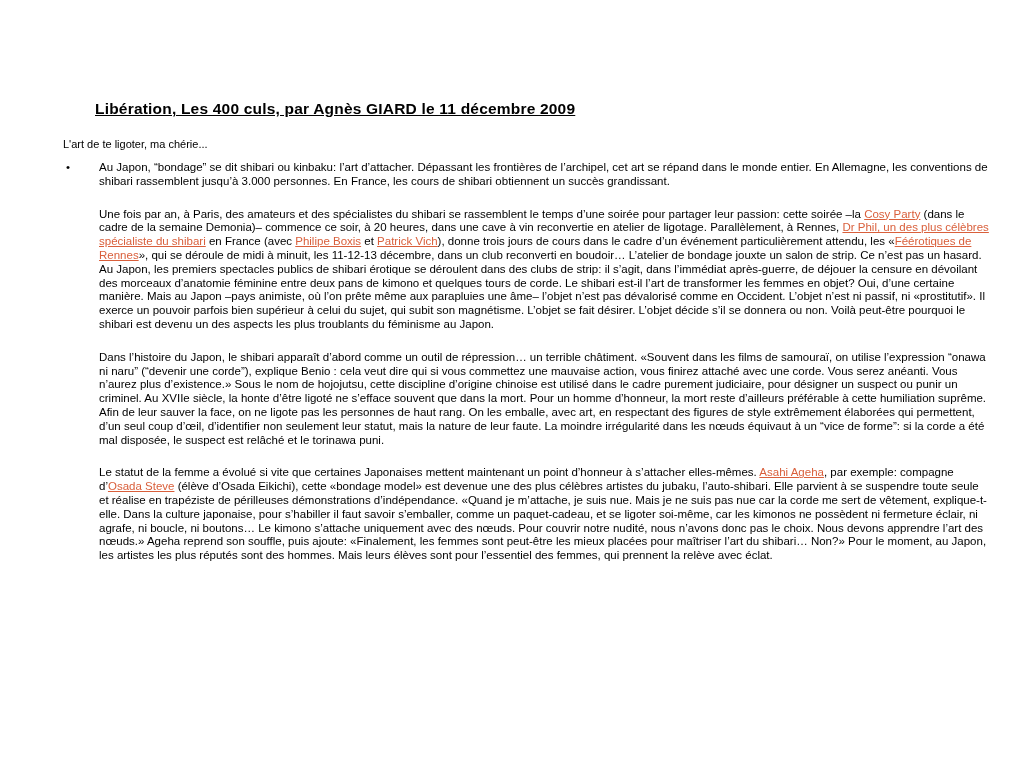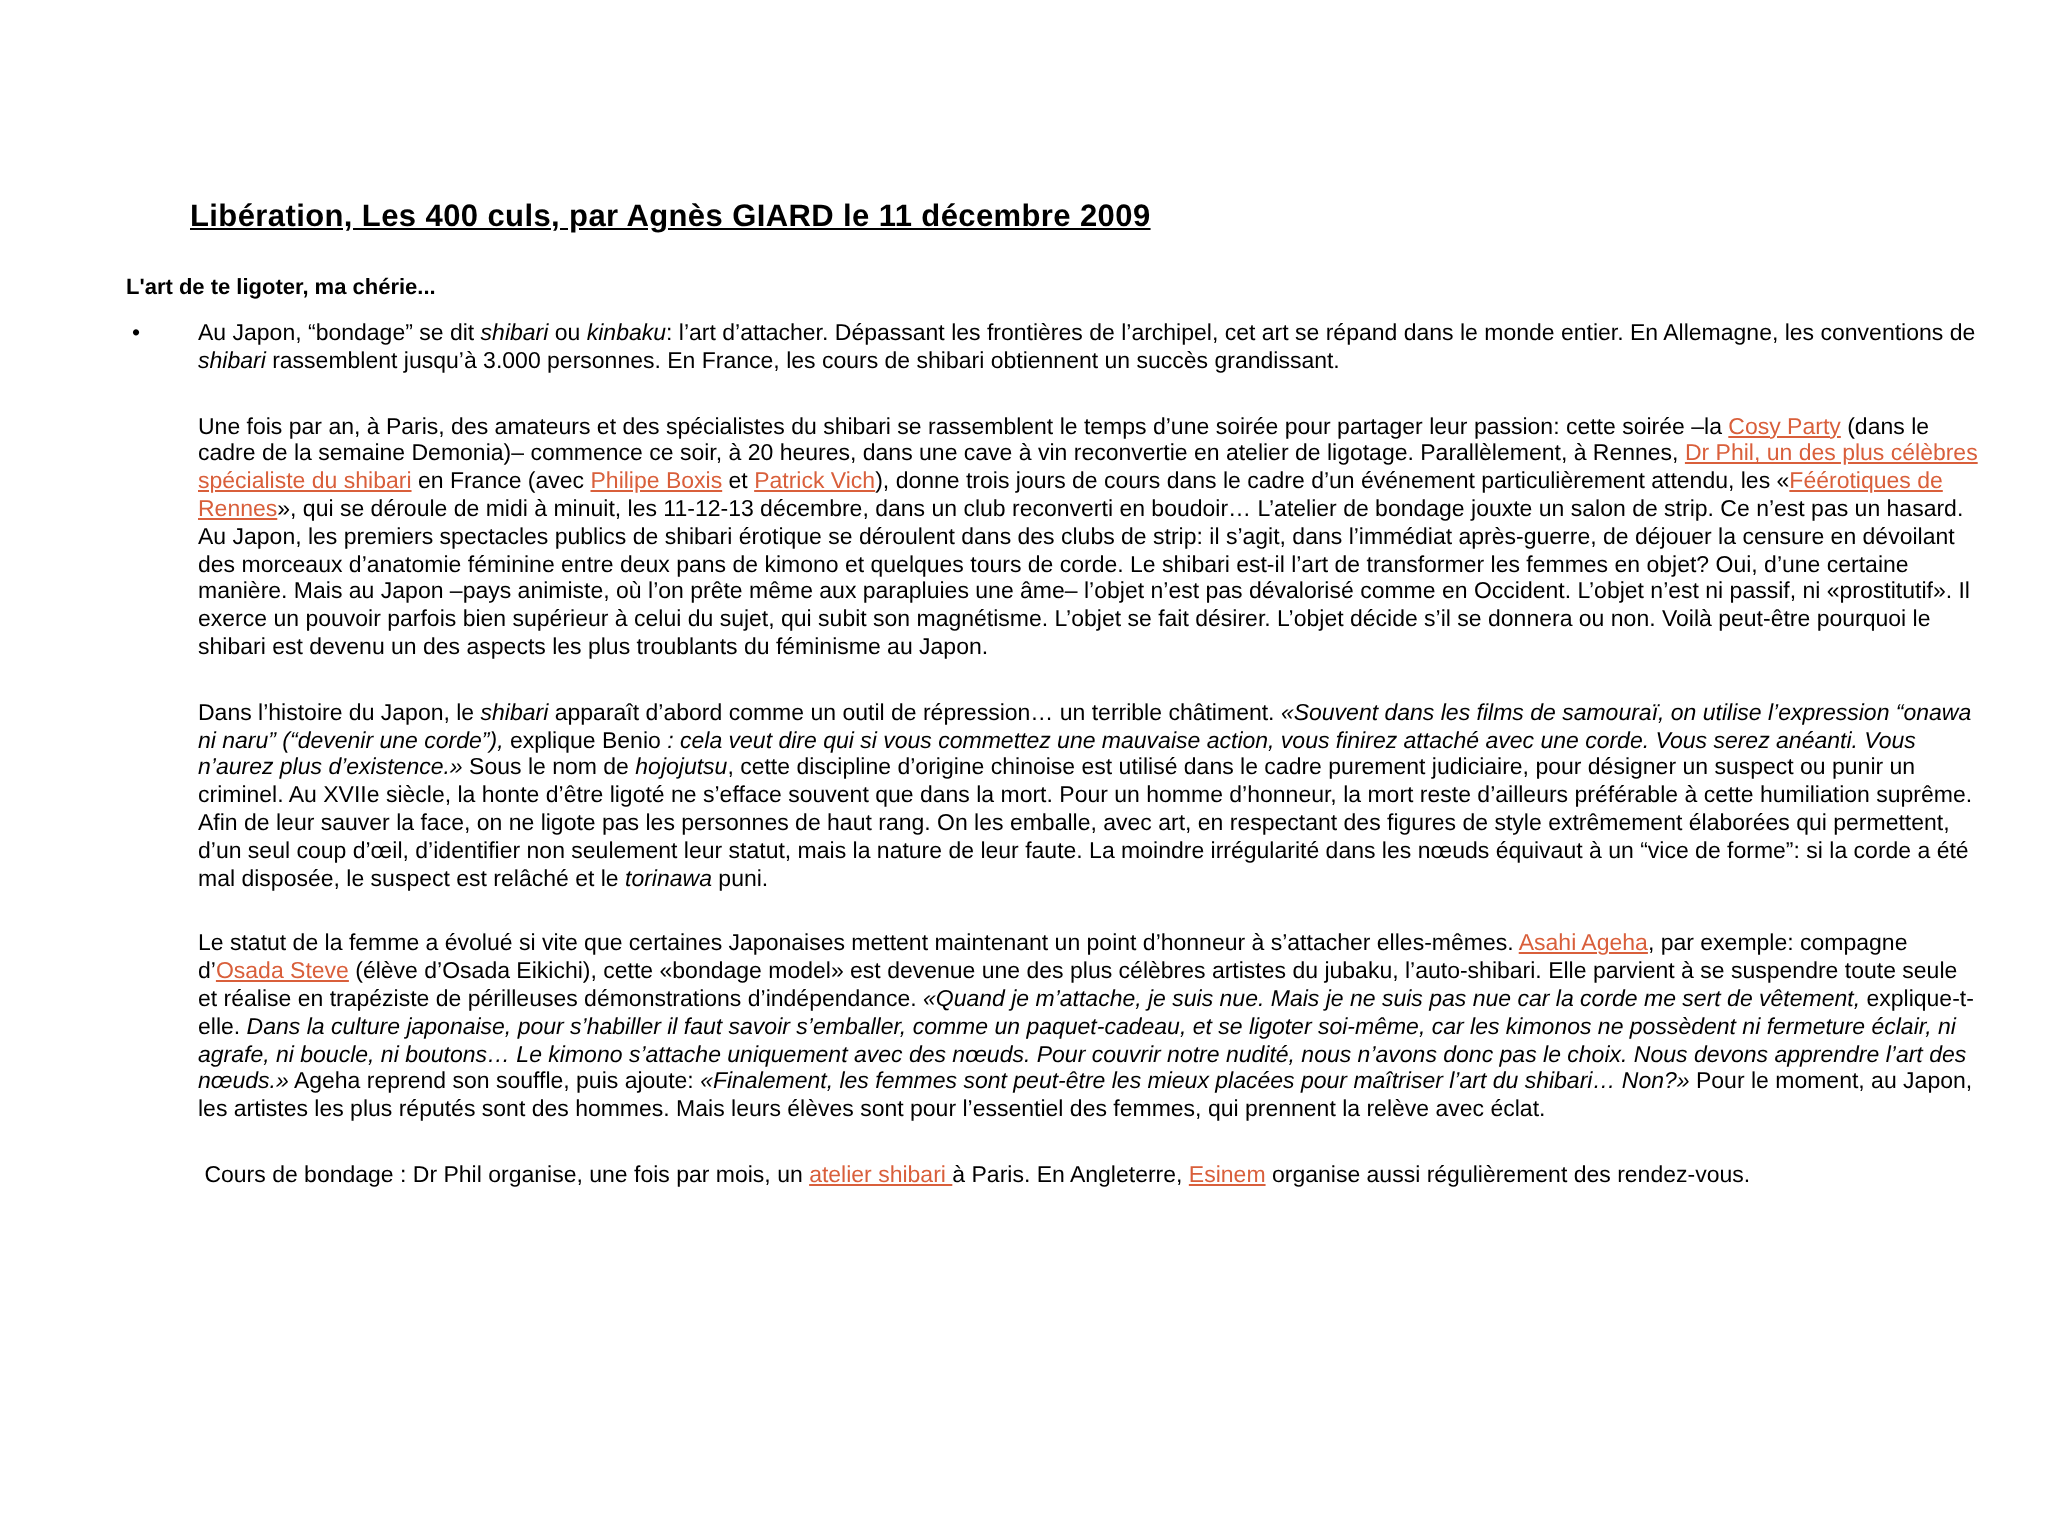--- a/index.html
+++ b/index.html
@@ -30,21 +30,21 @@
     text-decoration: underline;
     white-space: nowrap;
     letter-spacing: 0.2px;
   }
   .doc-heading {
     position: absolute;
     left: 63px;
     top: 138px;
     margin: 0;
     font-size: 11px;
-    font-weight: bold;
+    font-weight: normal;
     white-space: nowrap;
   }
   .article-body {
     position: absolute;
     left: 99px;
     top: 161px;
     width: 890px;
     font-size: 11.5px;
     line-height: 13.8px;
     text-align: left;
@@ -53,34 +53,33 @@
     margin: 0 0 19px 0;
     position: relative;
   }
   .para:last-child { margin-bottom: 0; }
   .bullet {
     position: absolute;
     left: -33px;
     top: 0;
     font-size: 11.5px;
   }
-  .italic { font-style: italic; }
+  .italic { }
   a.link {
     color: var(--link-color, #d95f3b);
     cursor: pointer;
   }
 </style>
 </head>
 <body>
 
 <div class="slide">
   <h1 class="doc-title">Libération, Les 400 culs, par Agnès GIARD le 11 décembre 2009</h1>
 
   <h2 class="doc-heading">L'art de te ligoter, ma chérie...</h2>
 
   <div class="article-body">
       <p class="para bulleted"><span class="bullet">•</span><span>Au Japon, “bondage” se dit </span><span class="italic">shibari</span><span> ou </span><span class="italic">kinbaku</span><span>: l’art d’attacher. Dépassant les frontières de l’archipel, cet art se répand dans le monde entier. En Allemagne, les conventions de </span><span class="italic">shibari</span><span> rassemblent jusqu’à 3.000 personnes. En France, les cours de shibari obtiennent un succès grandissant.</span></p>
       <p class="para"><span>Une fois par an, à Paris, des amateurs et des spécialistes du shibari se rassemblent le temps d’une soirée pour partager leur passion: cette soirée –la </span><a class="link" href="#">Cosy Party</a><span> (dans le cadre de la semaine Demonia)– commence ce soir, à 20 heures, dans une cave à vin reconvertie en atelier de ligotage. Parallèlement, à Rennes, </span><a class="link" href="#">Dr Phil, un des plus célèbres spécialiste du shibari</a><span> en France (avec </span><a class="link" href="#">Philipe Boxis</a><span> et </span><a class="link" href="#">Patrick Vich</a><span>), donne trois jours de cours dans le cadre d’un événement particulièrement attendu, les «</span><a class="link" href="#">Féérotiques de Rennes</a><span>», qui se déroule de midi à minuit, les 11-12-13 décembre, dans un club reconverti en boudoir… L’atelier de bondage jouxte un salon de strip. Ce n’est pas un hasard. Au Japon, les premiers spectacles publics de shibari érotique se déroulent dans des clubs de strip: il s’agit, dans l’immédiat après-guerre, de déjouer la censure en dévoilant des morceaux d’anatomie féminine entre deux pans de kimono et quelques tours de corde. Le shibari est-il l’art de transformer les femmes en objet? Oui, d’une certaine manière. Mais au Japon –pays animiste, où l’on prête même aux parapluies une âme– l’objet n’est pas dévalorisé comme en Occident. L’objet n’est ni passif, ni «prostitutif». Il exerce un pouvoir parfois bien supérieur à celui du sujet, qui subit son magnétisme. L’objet se fait désirer. L’objet décide s’il se donnera ou non. Voilà peut-être pourquoi le shibari est devenu un des aspects les plus troublants du féminisme au Japon.</span></p>
       <p class="para"><span>Dans l’histoire du Japon, le </span><span class="italic">shibari</span><span> apparaît d’abord comme un outil de répression… un terrible châtiment. </span><span class="italic">«Souvent dans les films de samouraï, on utilise l’expression “onawa ni naru” (“devenir une corde”),</span><span> explique Benio </span><span class="italic">: cela veut dire qui si vous commettez une mauvaise action, vous finirez attaché avec une corde. Vous serez anéanti. Vous n’aurez plus d’existence.»</span><span> Sous le nom de </span><span class="italic">hojojutsu</span><span>, cette discipline d’origine chinoise est utilisé dans le cadre purement judiciaire, pour désigner un suspect ou punir un criminel. Au XVIIe siècle, la honte d’être ligoté ne s’efface souvent que dans la mort. Pour un homme d’honneur, la mort reste d’ailleurs préférable à cette humiliation suprême. Afin de leur sauver la face, on ne ligote pas les personnes de haut rang. On les emballe, avec art, en respectant des figures de style extrêmement élaborées qui permettent, d’un seul coup d’œil, d’identifier non seulement leur statut, mais la nature de leur faute. La moindre irrégularité dans les nœuds équivaut à un “vice de forme”: si la corde a été mal disposée, le suspect est relâché et le </span><span class="italic">torinawa</span><span> puni.</span></p>
       <p class="para"><span>Le statut de la femme a évolué si vite que certaines Japonaises mettent maintenant un point d’honneur à s’attacher elles-mêmes. </span><a class="link" href="#">Asahi Ageha</a><span>, par exemple: compagne d’</span><a class="link" href="#">Osada Steve</a><span> (élève d’Osada Eikichi), cette «bondage model» est devenue une des plus célèbres artistes du jubaku, l’auto-shibari. Elle parvient à se suspendre toute seule et réalise en trapéziste de périlleuses démonstrations d’indépendance. </span><span class="italic">«Quand je m’attache, je suis nue. Mais je ne suis pas nue car la corde me sert de vêtement,</span><span> explique-t-elle. </span><span class="italic">Dans la culture japonaise, pour s’habiller il faut savoir s’emballer, comme un paquet-cadeau, et se ligoter soi-même, car les kimonos ne possèdent ni fermeture éclair, ni agrafe, ni boucle, ni boutons… Le kimono s’attache uniquement avec des nœuds. Pour couvrir notre nudité, nous n’avons donc pas le choix. Nous devons apprendre l’art des nœuds.»</span><span> Ageha reprend son souffle, puis ajoute: </span><span class="italic">«Finalement, les femmes sont peut-être les mieux placées pour maîtriser l’art du shibari… Non?»</span><span> Pour le moment, au Japon, les artistes les plus réputés sont des hommes. Mais leurs élèves sont pour l’essentiel des femmes, qui prennent la relève avec éclat.</span></p>
-      <p class="para"><span>&nbsp;Cours de bondage : Dr Phil organise, une fois par mois, un </span><a class="link" href="#">atelier shibari </a><span>à Paris. En Angleterre, </span><a class="link" href="#">Esinem</a><span> organise aussi régulièrement des rendez-vous.</span></p>
     </div>
 </div>
 
 </body></html>

